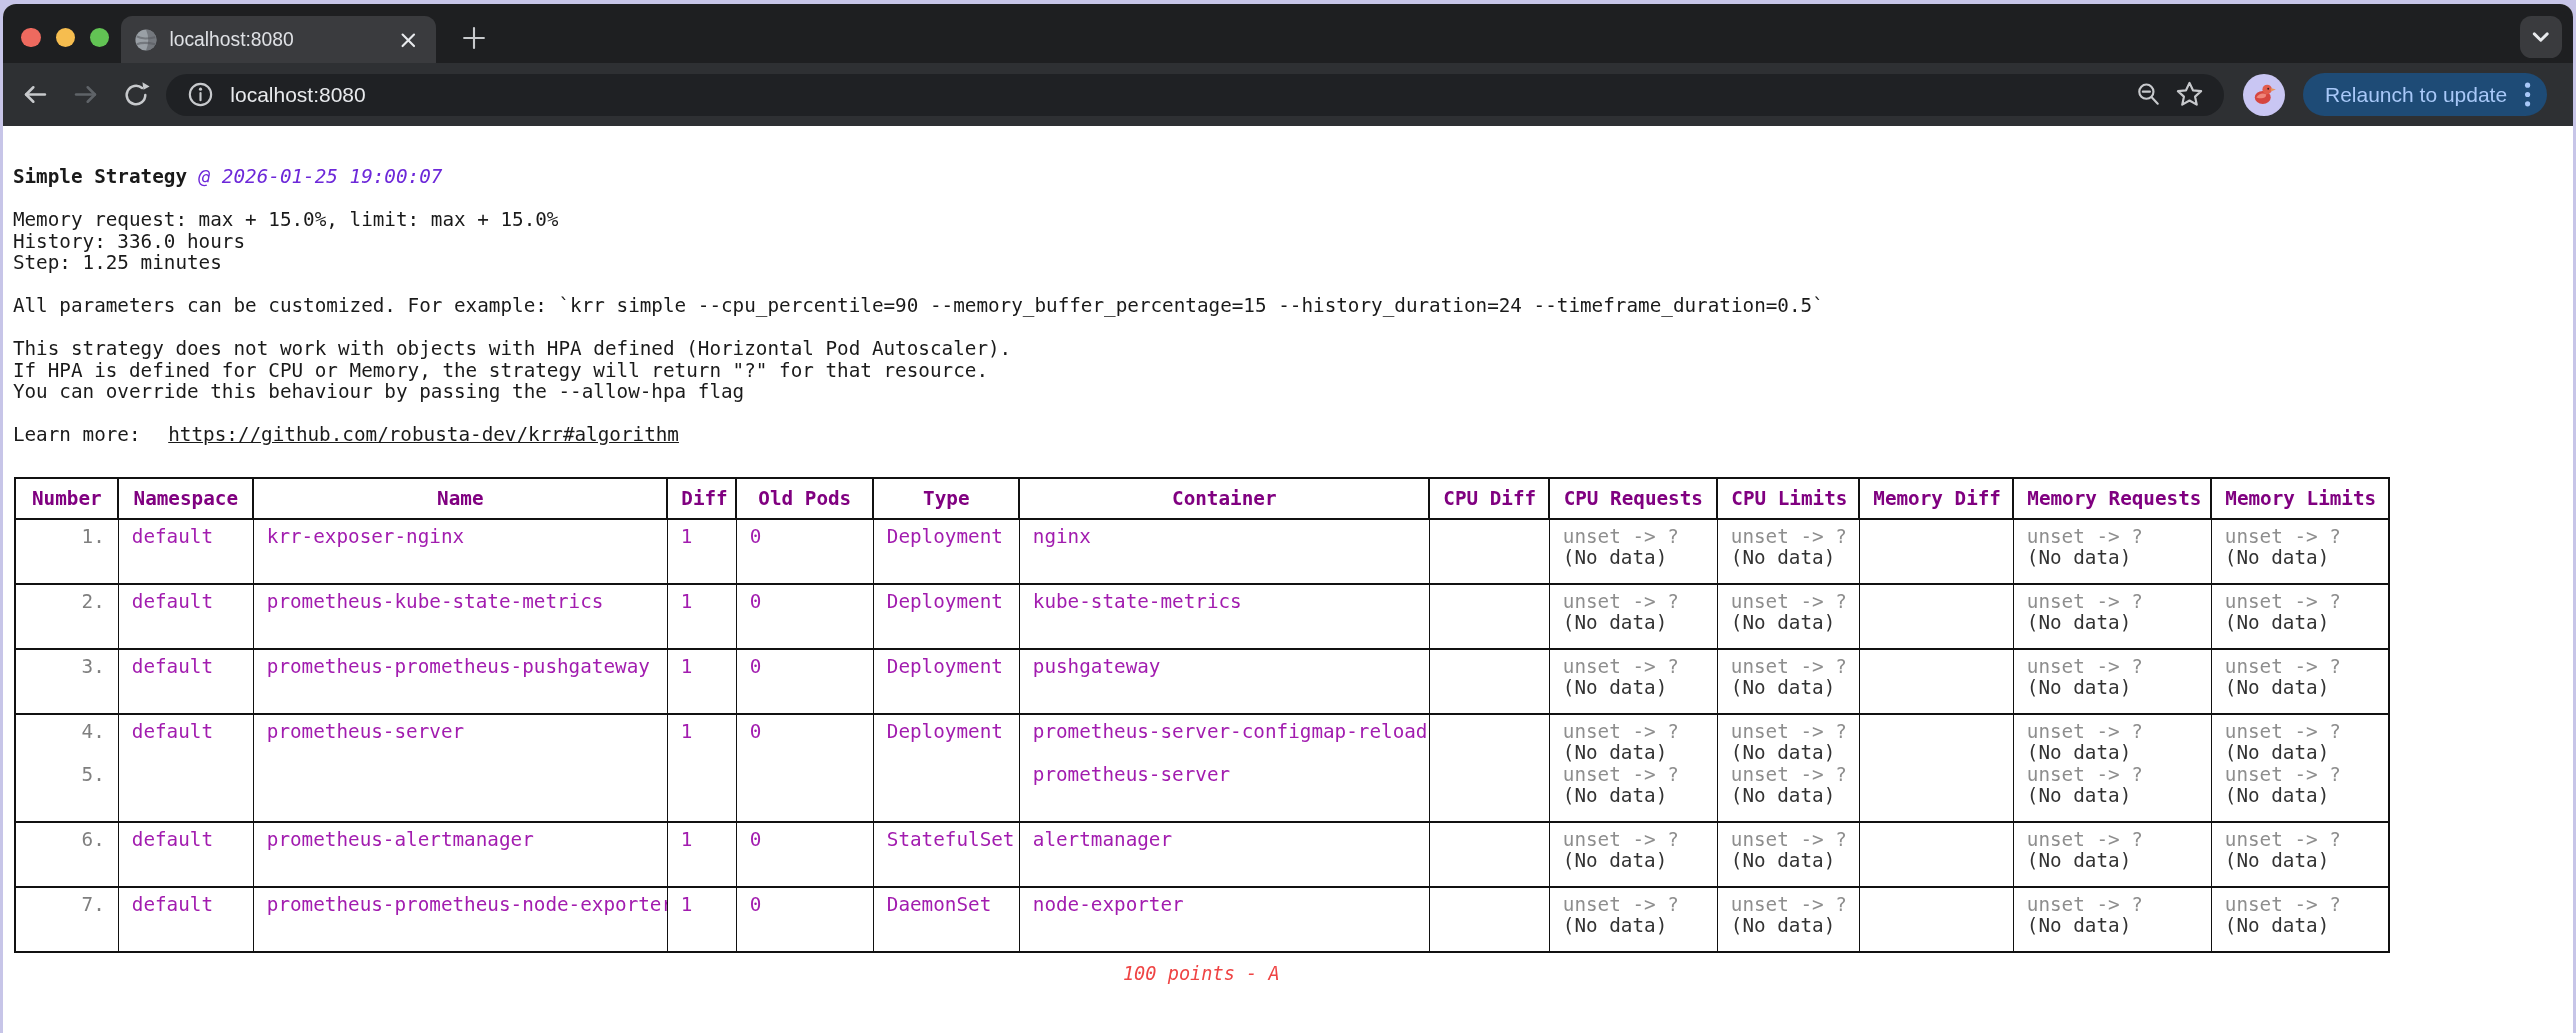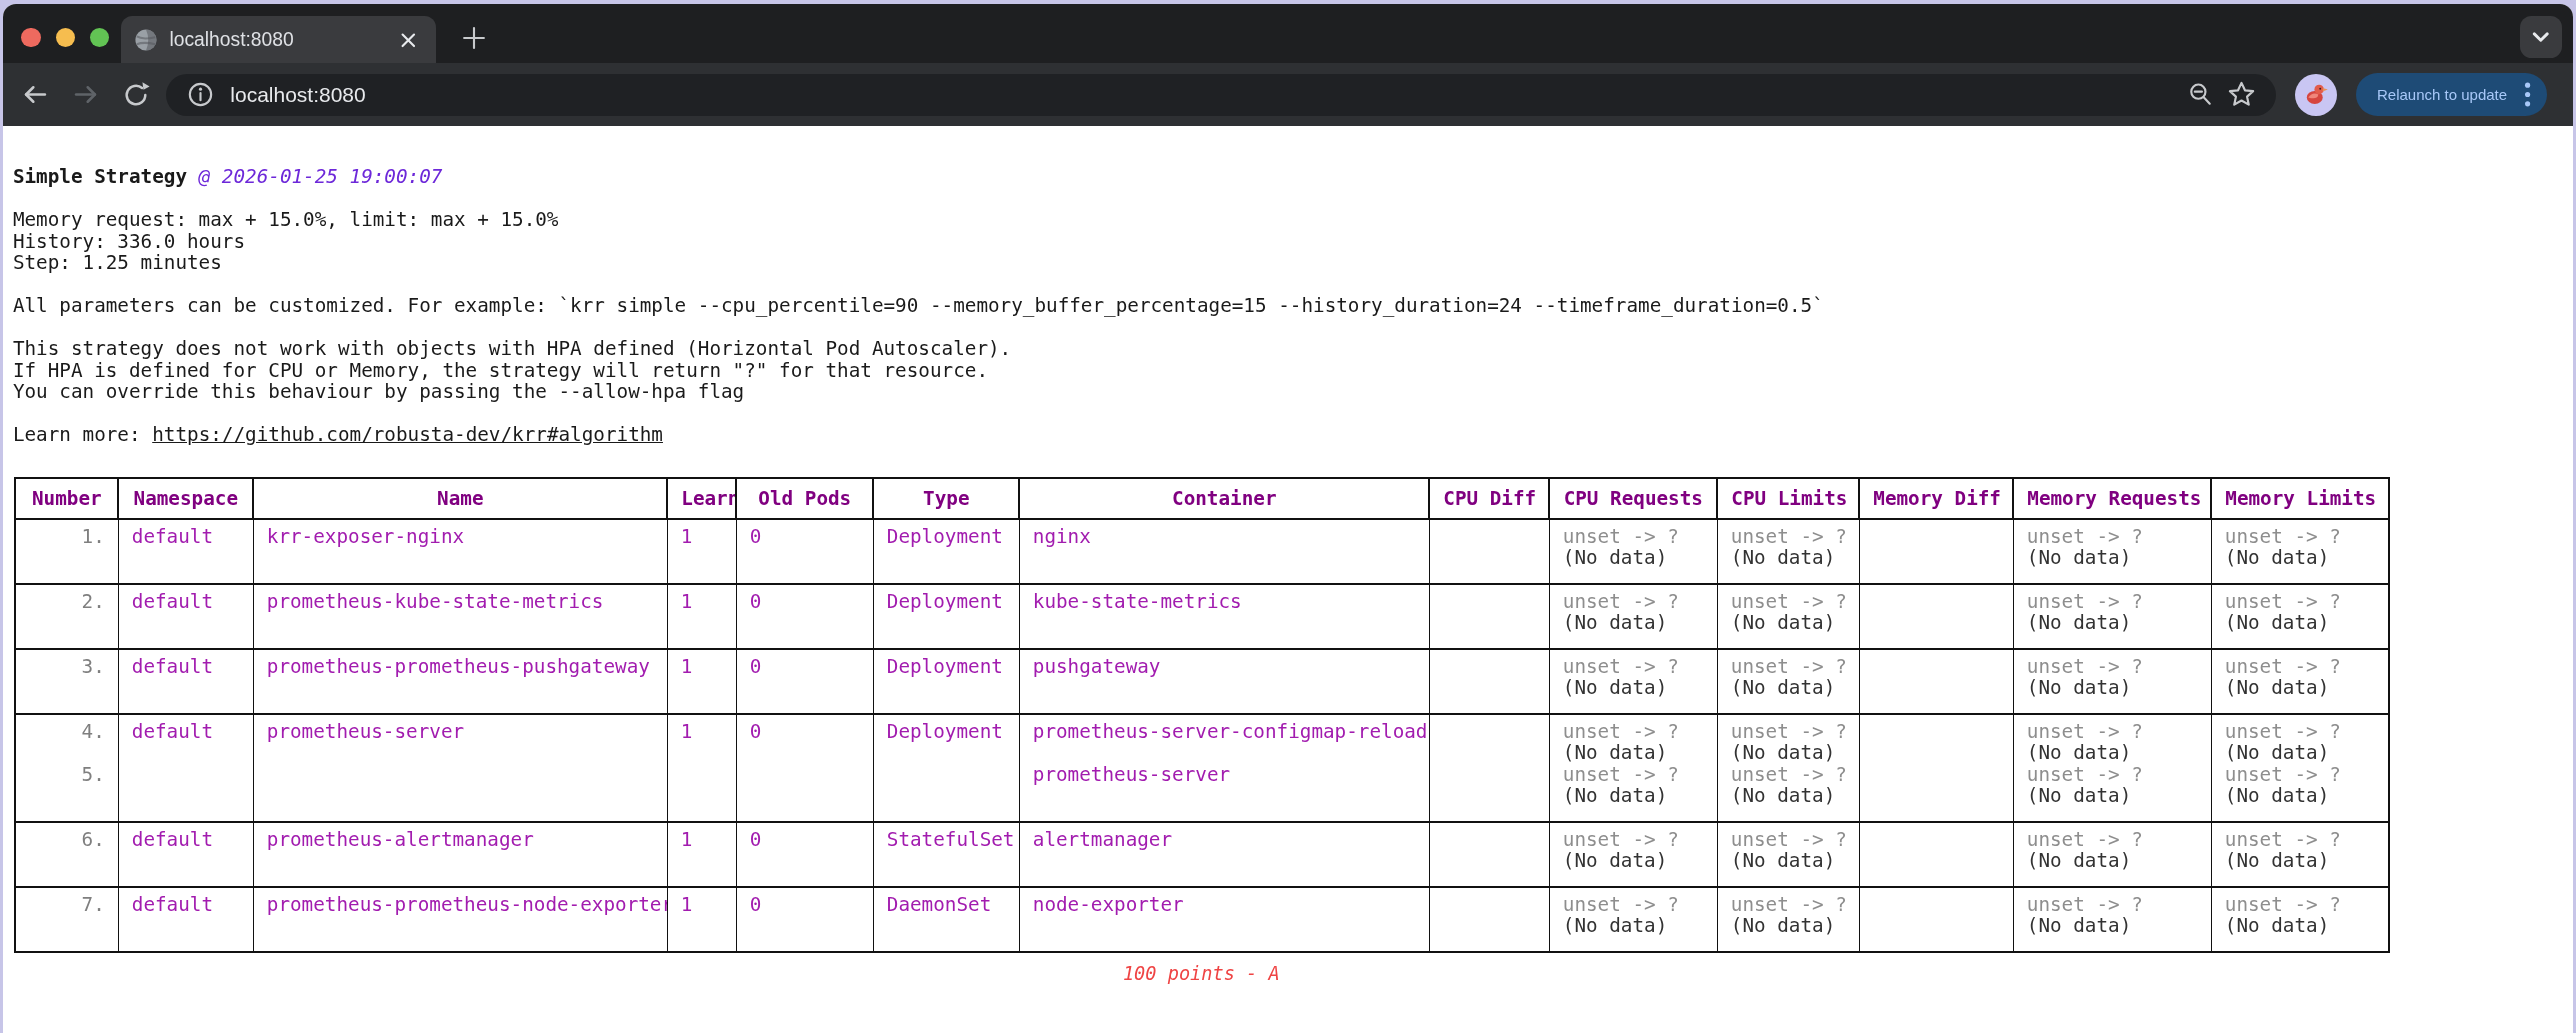--- a/index.html
+++ b/index.html
@@ -53,35 +53,35 @@
   }
   .omnibox .url { font-size:21px; margin-left:14.3px; flex:1; }
   .omni-icon { width:31.5px; height:31.5px; display:flex; align-items:center; justify-content:center; flex:0 0 auto; }
   .avatar {
     width:42px; height:42px; border-radius:50%; background:#c9c6f3;
     display:flex; align-items:center; justify-content:center; flex:0 0 auto; margin-right:18.6px; overflow:hidden;
   }
   .relaunch {
     height:43px; background:#1e4b76; border-radius:21.5px; flex:0 0 auto;
     display:flex; align-items:center; padding:0 15.8px 0 21.5px;
-    color:#a8c8f8; font-size:15px; white-space:nowrap;
+    color:#a8c8f8; font-size:21px; white-space:nowrap;
   }
   .relaunch .dots { margin-left:17px; display:flex; align-items:center; }
   
   .content {
     flex:1 1 auto; background:#ffffff; overflow:hidden;
     padding:40px 0 0 10px;
     font-family:"DejaVu Sans Mono", monospace;
     font-size:19.3px; line-height:21.5px; color:#1a1a1a;
   }
   .tline { white-space:pre; }
   .sp { height:21.5px; }
   .b { font-weight:bold; }
   .meta { color:#6d28d9; font-style:italic; }
-  .content a { color:#1a1a1a; text-decoration:underline; }
+  .content a { color:#1a1a1a; text-decoration:underline;margin-left:16px; }
   
   table.krr {
     border-collapse:collapse; margin-top:31.5px; margin-left:1.4px;
     table-layout:fixed; width:2374px;
     font-size:19.3px; line-height:21.5px;
     border:2.9px solid #111;
   }
   table.krr th {
     border:2.1px solid #111; border-bottom-width:2.9px;
     padding:8.6px 13px; text-align:center; vertical-align:middle;
@@ -232,21 +232,21 @@
           <col style="width: 142px;">
           <col style="width: 154px;">
           <col style="width: 198px;">
           <col style="width: 178px;">
         </colgroup>
       <thead>
           <tr id="krr-head">
             <th>Number</th>
             <th>Namespace</th>
             <th>Name</th>
-            <th>Learn</th>
+            <th>Diff</th>
             <th>Old Pods</th>
             <th>Type</th>
             <th>Container</th>
             <th>CPU Diff</th>
             <th>CPU Requests</th>
             <th>CPU Limits</th>
             <th>Memory Diff</th>
             <th>Memory Requests</th>
             <th>Memory Limits</th>
           </tr>

